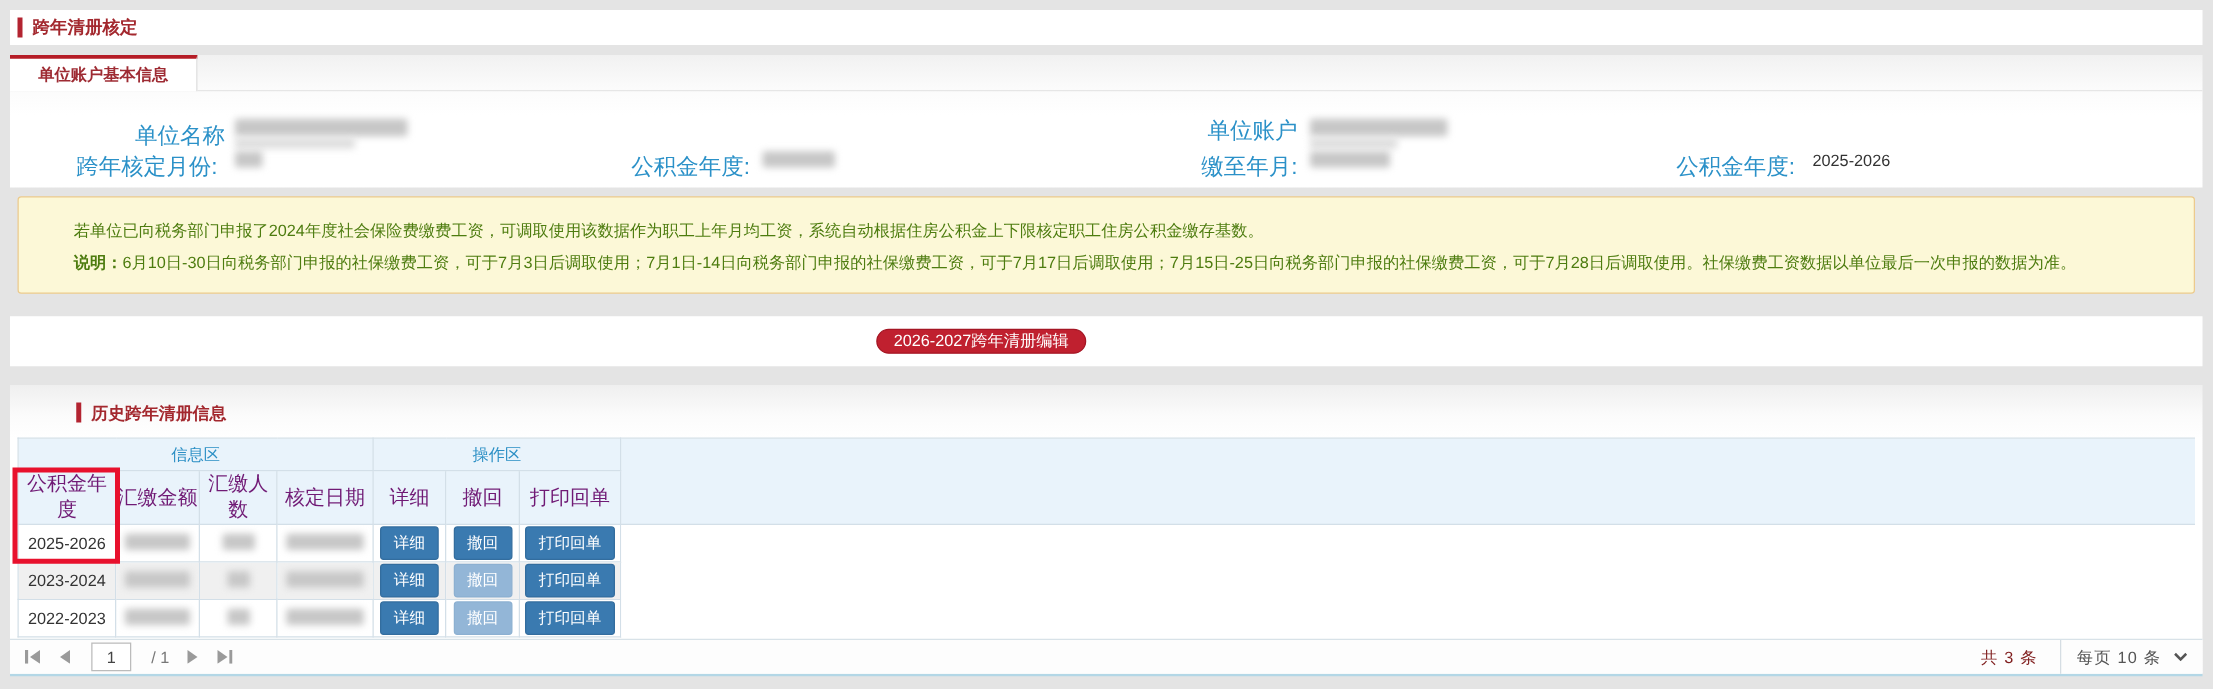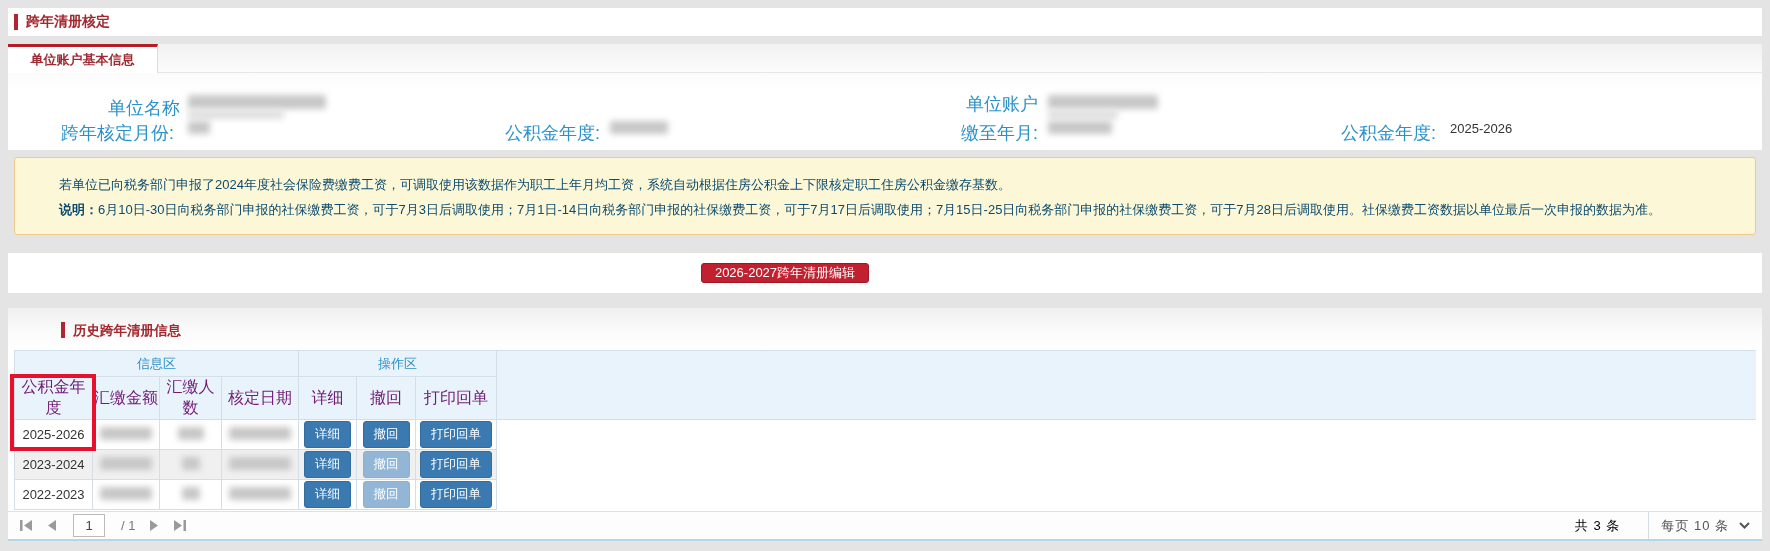--- a/index.html
+++ b/index.html
@@ -28,31 +28,31 @@
   }
   .fld-label { position: absolute; font-size: 18px; color: #2b91c8; text-align: right; }
   .fld-value { position: absolute; font-size: 13px; color: #333; }
   .blur { position: absolute; background: #c7c7c7; filter: blur(3px); border-radius: 2px; }
   .blur.lite { background: #dedede; }
 
   
   .notice {
     margin: 7px 6px 0 6px; width: 1742px; height: 78px;
     background: #fcf8d7; border: 1px solid #ecca8c; border-radius: 3px;
-    padding: 14px 42px 0 44px; color: #0c4a6e; font-size: 13px;
+    padding: 14px 42px 0 44px; color: #4d7c0f; font-size: 13px;
   }
   .notice p { line-height: 25px; white-space: nowrap; }
   .notice b { font-weight: bold; }
 
   
   .btn-panel { height: 40px; margin-top: 18px; display: flex; align-items: center; justify-content: center; }
   .btn-red {
     position: relative; left: -100px;
     background: #c0202f; color: #fff; font-size: 13px;
-    border: 1px solid #a51624; border-radius: 3px; padding: 0 13px; cursor: pointer;
+    border: 1px solid #a51624; border-radius: 13px; padding: 0 13px; cursor: pointer;
     font-family: inherit;
   }
 
   
   .history-panel { height: 233px; margin-top: 15px;
     background: linear-gradient(180deg, #efefef 0, #fbfbfb 24px, #ffffff 42px);
     border-bottom: 2px solid #b3d7e6; }
   .section-head { display: flex; align-items: flex-start; padding-top: 14px; padding-left: 47px; }
   .section-title { color: #a3282e; font-size: 13.5px; font-weight: bold; }
 
@@ -83,21 +83,21 @@
     background: #fdfdfd; border-top: 1px solid #d8e2e8;
     display: flex; align-items: center; font-size: 13px; color: #777;
   }
   .pager .nav { display: flex; align-items: center; gap: 14px; padding-left: 12px; }
   .pager .icon-btn { display: flex; align-items: center; cursor: pointer; }
   .page-input {
     width: 32px; height: 23px; border: 1px solid #bbb; background: #fff;
     display: flex; align-items: center; justify-content: center; color: #444; margin: 0 2px;
   }
   .pager .right { margin-left: auto; display: flex; align-items: center; height: 100%; }
-  .total-label { color: #000000; margin-right: 28px; letter-spacing: 1px; text-align: right; }
+  .total-label { color: #7f1d1d; margin-right: 18px; letter-spacing: 1px; text-align: right; }
   .page-size {
     height: 100%; border-left: 1px solid #d5dde3; display: flex; align-items: center;
     padding: 0 12px; gap: 10px; color: #555; cursor: pointer; letter-spacing: 1px;
   }
   svg.nav-ic { fill: #9a9a9a; }
 </style>
 </head>
 <body>
 
 <div class="page">

